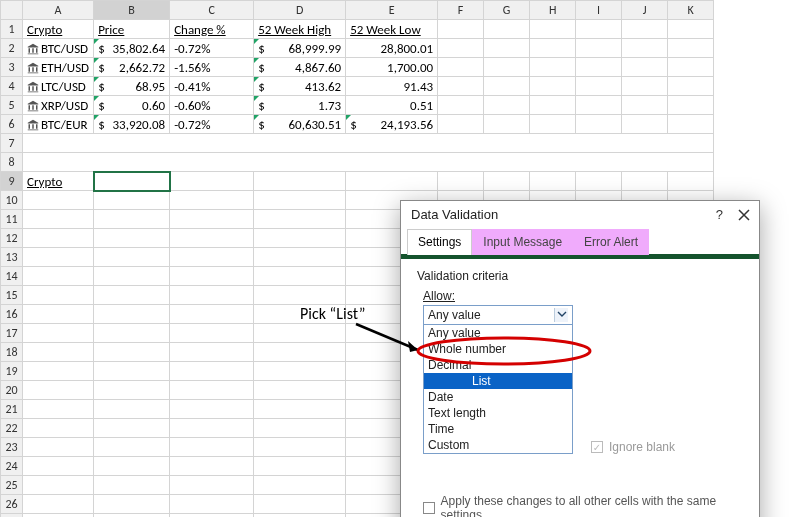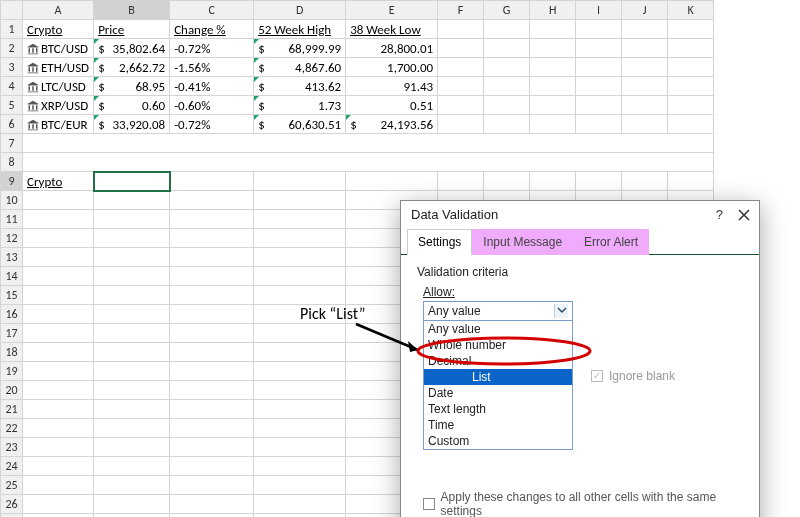--- a/index.html
+++ b/index.html
@@ -75,26 +75,26 @@
     border:1px solid #888;
     box-shadow:0 6px 24px rgba(0,0,0,.35);
     font-family: "Segoe UI", Arial, sans-serif;
     font-size:12px; color:#222;
   }
   .dlg-title {
     display:flex; align-items:center; justify-content:space-between;
     padding:6px 8px 6px 10px; font-size:13px;
   }
   .dlg-title .right { display:flex; gap:14px; align-items:center; color:#333;}
-  .dlg-tabs { display:flex; border-bottom:1px solid #14532d; padding:0 6px; gap:0; }
+  .dlg-tabs { display:flex; border-bottom:5px solid #14532d; padding:0 6px; gap:0; }
   .dlg-tab { padding:5px 10px 6px; font-size:12px; color:#444; border:1px solid transparent; border-bottom:none; position:relative; top:1px; background:#f0abfc; }
   .dlg-tab.active { background:#fff; border-color:#ccc; color:#000; }
   .dlg-body { padding:8px 12px 0; }
   .dlg-body .crit { margin:2px 4px 6px; }
-  .allow-wrap { display:flex; align-items:center; gap:18px; }
+  .allow-wrap { display:flex; align-items:flex-end; gap:18px; }
   .combo {
     width:150px; border:1px solid #7a9ec9; background:#fff;
     display:flex; flex-direction:column;
   }
   .combo-sel { display:flex; align-items:center; justify-content:space-between; padding:2px 4px; }
   .combo-list { border-top:1px solid #7a9ec9; }
   .combo-list div { padding:1px 4px; line-height:14px; }
   .combo-list .hl { background:#0a63c6; color:#fff;padding-left:48px; }
   .chev { width:14px; text-align:center; color:#333; border-left:1px solid #bcd; background:#eef3fa; }
   .chk { display:flex; align-items:center; gap:6px; color:#777; }
@@ -150,21 +150,21 @@
     <th>I</th>
     <th>J</th>
     <th>K</th>
   </tr>
   <tr>
     <td class="rowhdr">1</td>
     <td class="hdr-bold">Crypto</td>
     <td class="hdr-bold">Price</td>
     <td class="hdr-bold num">Change %</td>
     <td class="hdr-bold">52 Week High</td>
-    <td class="hdr-bold">38 Week Low</td>
+    <td class="hdr-bold">52 Week Low</td>
     <td></td>
         <td></td>
         <td></td>
         <td></td>
         <td></td>
         <td></td>
   </tr>
 
   </tbody>
     <tbody id="data-rows">

